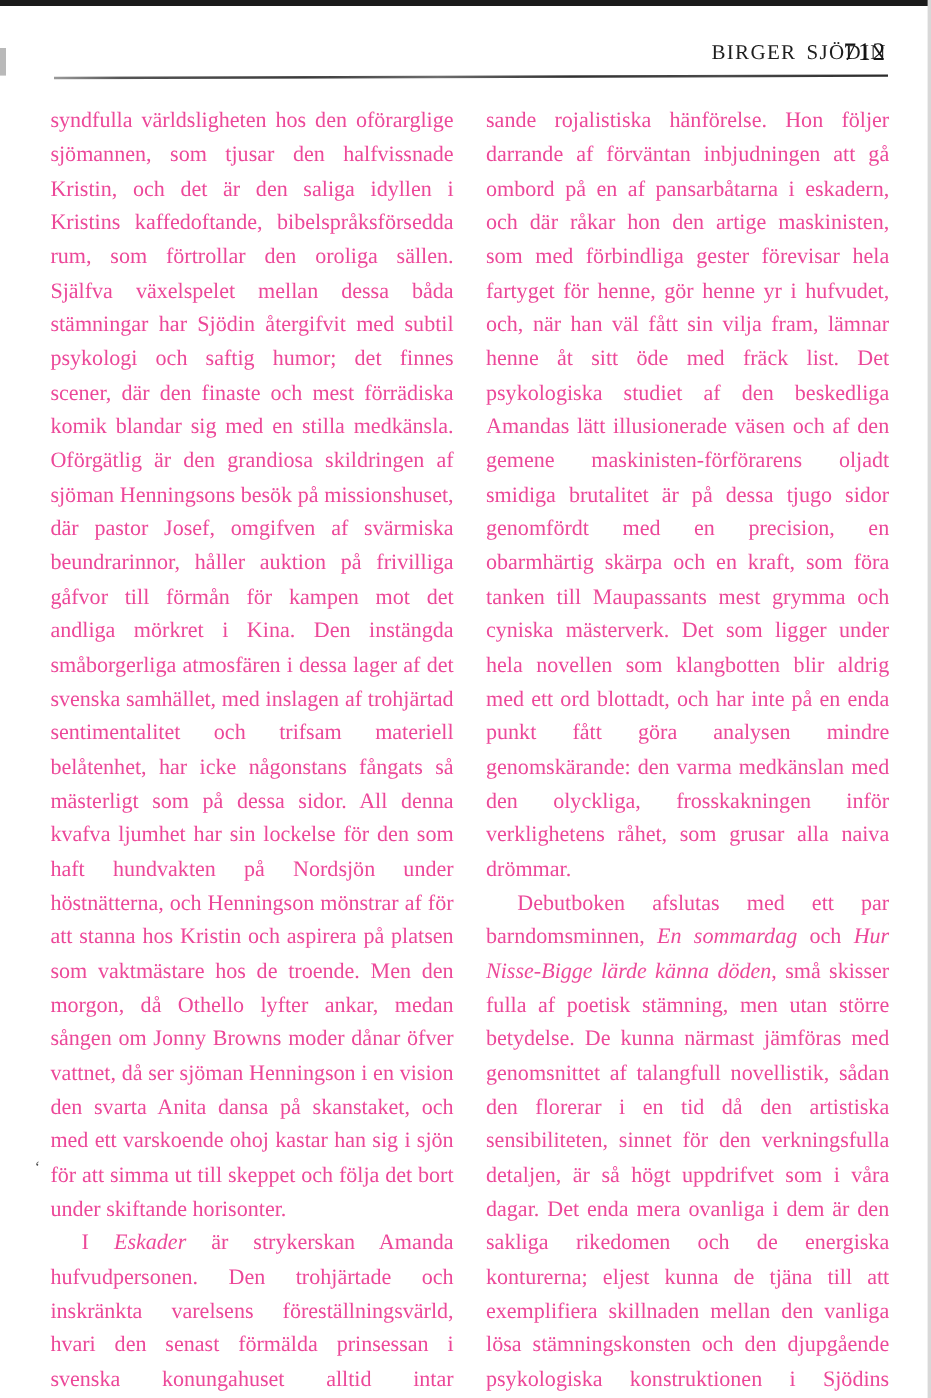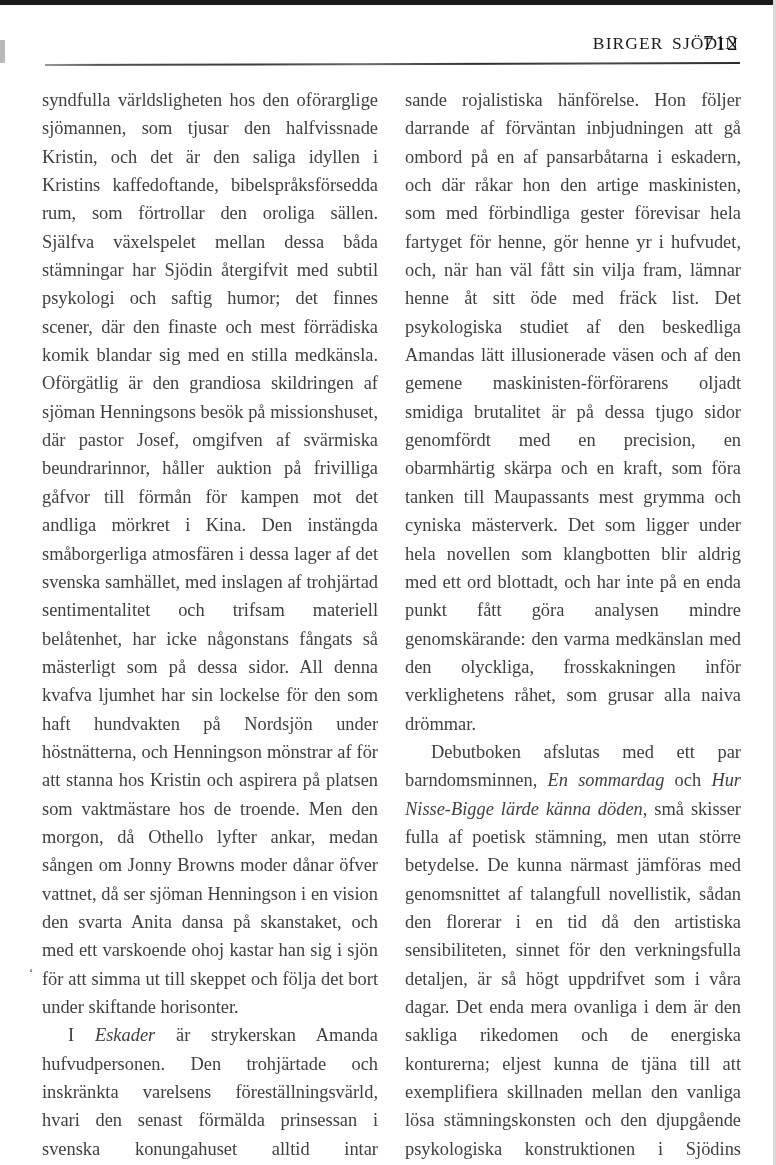--- a/index.html
+++ b/index.html
@@ -87,21 +87,21 @@
   .col {
     width: 336px;
   }
   .col p {
     margin: 0;
     font-size: 18.4px;
     line-height: 28.35px;
     text-align: justify;
     text-justify: inter-word;
     hyphens: none;
-    color: #404040;
+    color: #ec4899;
     font-family: Liberation Serif, serif;
   }
   .col p.indent {
     text-indent: 26px;
   }
   .col p + p {
     margin-top: 0;
   }
   em {
     font-style: italic;

